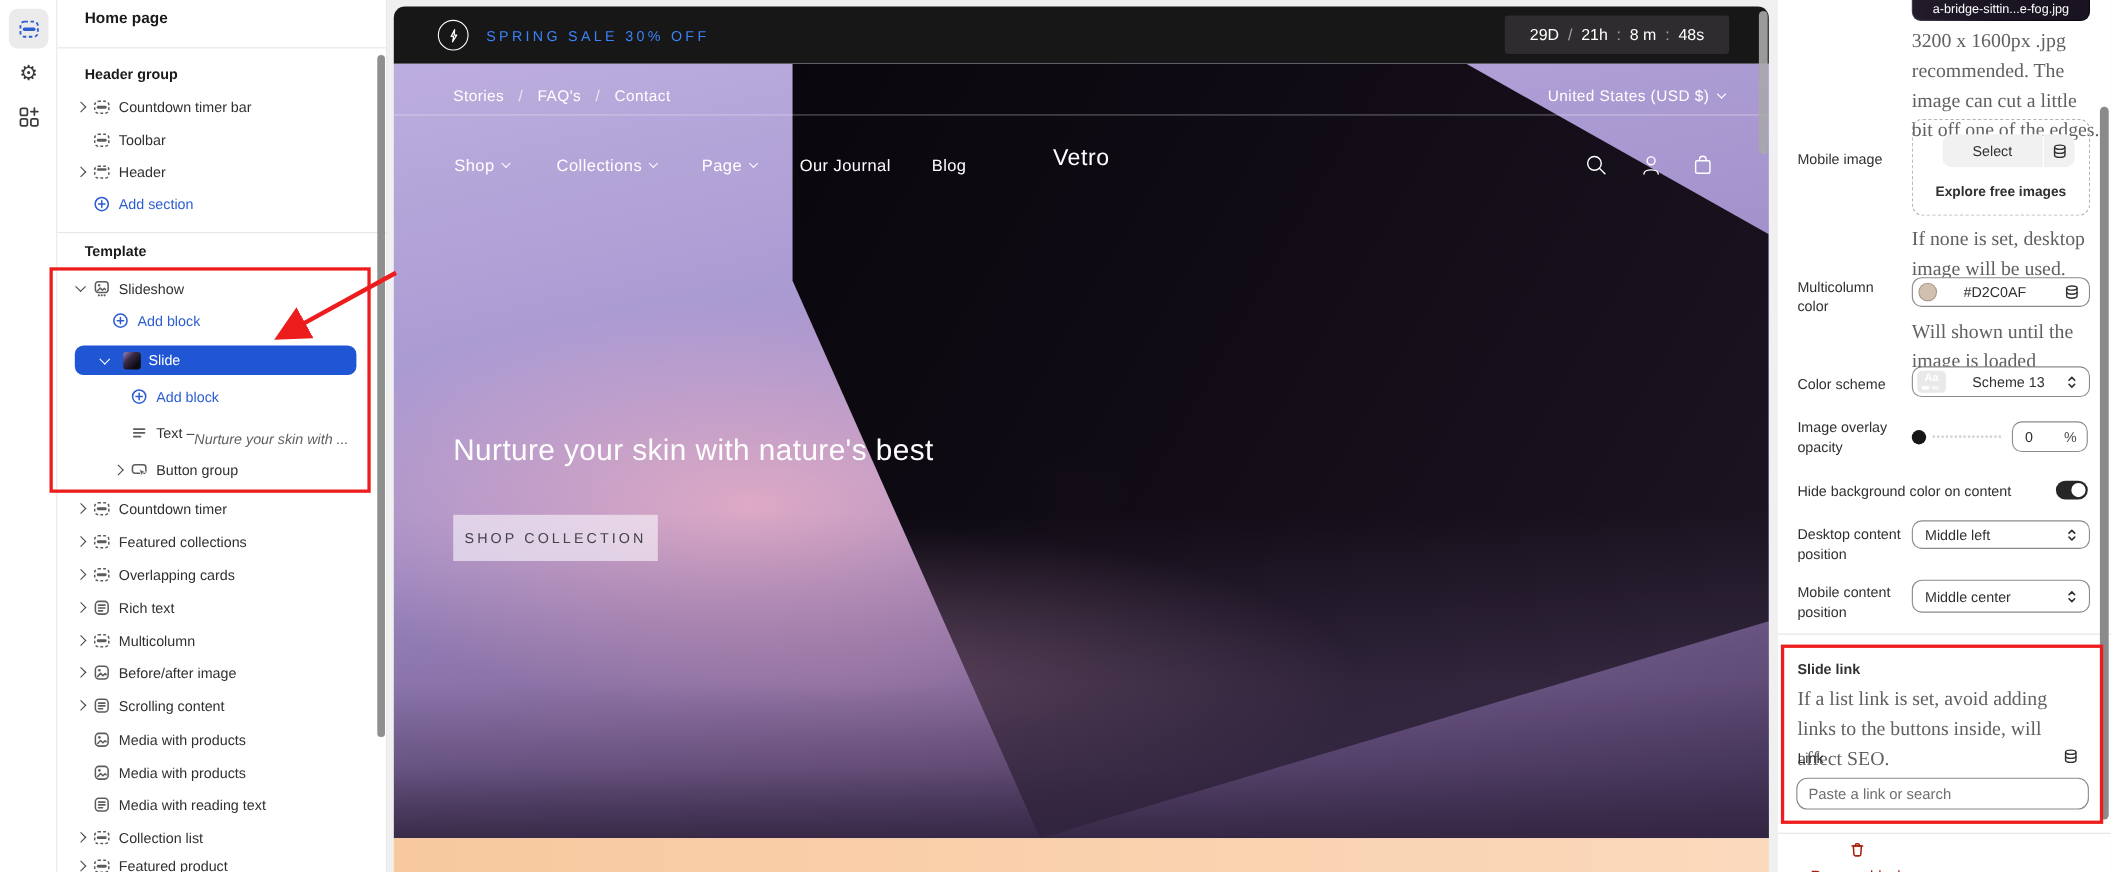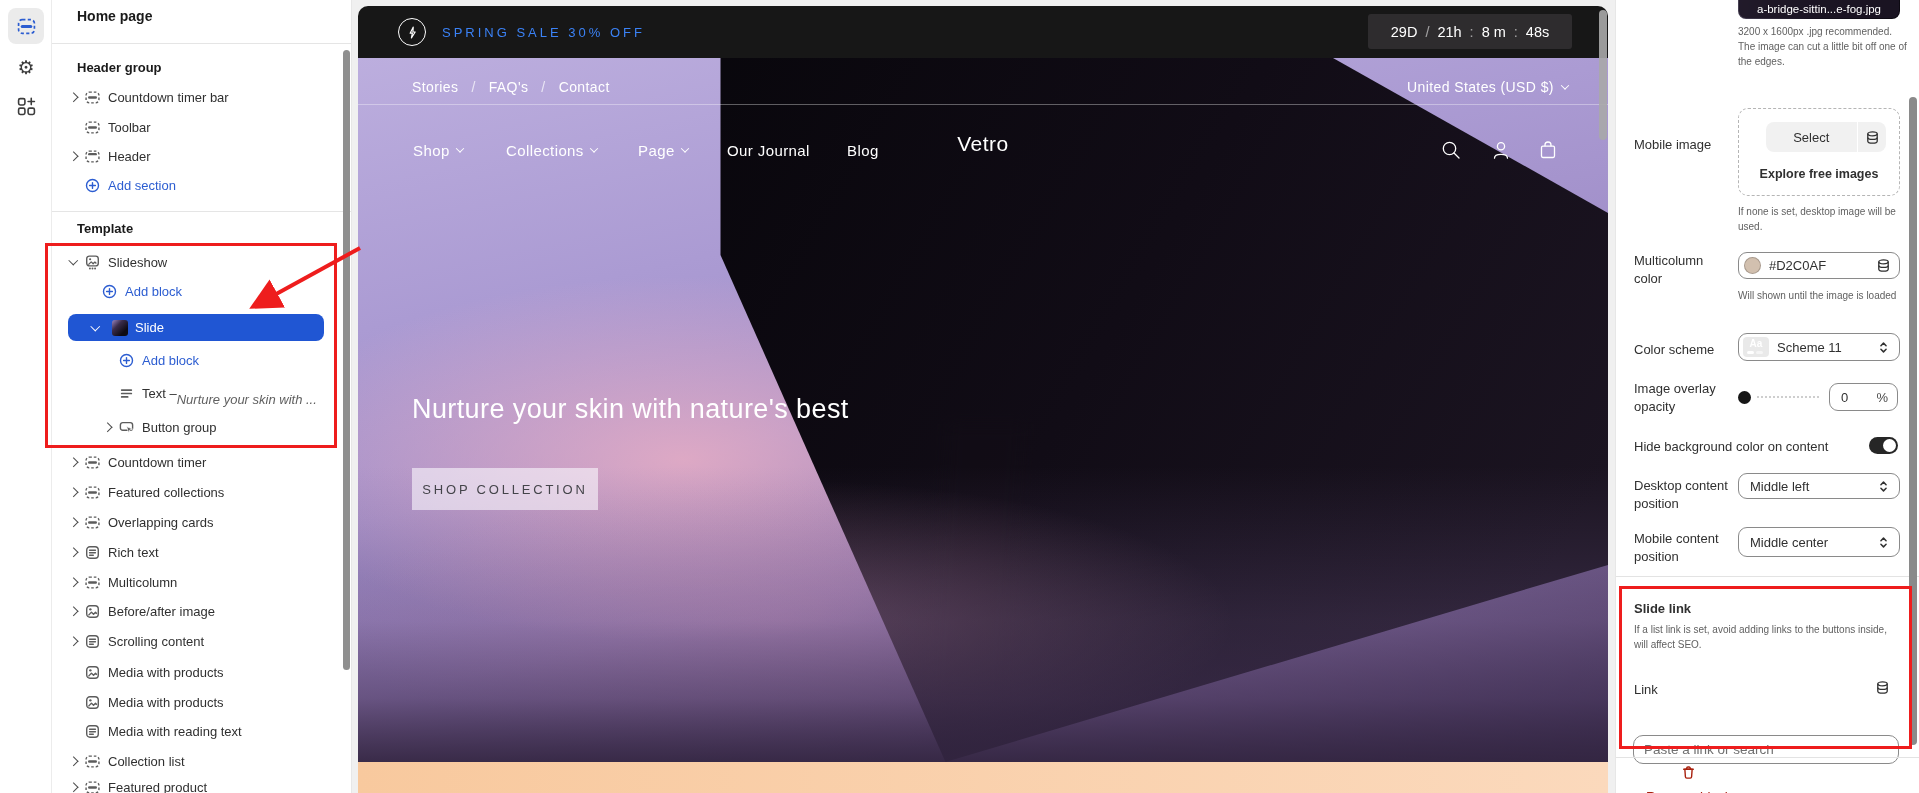--- a/index.html
+++ b/index.html
@@ -65,43 +65,43 @@
   .logo { position:absolute; left:0; top:132px; width:1250px; text-align:center; color:#fff; font-size:21px; letter-spacing:.5px; }
   .sficon { position:absolute; top:139px; width:22px; height:22px; color:#fff; cursor:pointer; }
 
   .heroheading { position:absolute; left:54px; top:394px; font-size:27px; color:#fff; letter-spacing:.4px; font-weight:400; }
   .herobtn { position:absolute; left:54px; top:468px; width:186px; height:42px; background:rgba(249,246,252,.62); display:flex; align-items:center; justify-content:center; font-size:13px; letter-spacing:2.8px; color:#44444a; cursor:pointer; }
   .pvscroll { position:absolute; left:1599px; top:10px; width:8px; height:130px; background:rgba(168,168,168,.9); border-radius:4px; z-index:4; }
 
   
   .rpanel { position:absolute; left:1615px; top:0; width:304px; height:793px; background:#fff; border-left:1px solid #e7e7e7; z-index:2; }
   .rlabel { position:absolute; left:18px; font-size:13px; color:#303030; line-height:1.35; width:100px; }
-  .rhelp { position:absolute; left:122px; font-size:10px; color:#616161; line-height:1.5; width:172px; }
+  .rhelp { position:absolute; left:122px; font-size:18px; color:#616161; line-height:1.5; width:172px;font-family:Liberation Serif, serif; }
   .rdiv { position:absolute; left:0; right:0; height:1px; background:#e3e3e3; }
   .thumbwrap { position:absolute; left:122px; top:0; width:162px; height:19px; border-radius:0 0 8px 8px; overflow:hidden; background:linear-gradient(100deg,#474053 0%,#171220 45%,#0c0911 100%); }
   .thumbpill { position:absolute; inset:0 1px 1px 1px; background:rgba(28,22,36,.88); border-radius:0 0 7px 7px; display:flex; align-items:center; justify-content:center; color:#fff; font-size:11.5px; white-space:nowrap; }
   .dashedbox { position:absolute; left:122px; top:108px; width:162px; height:88px; border:1.5px dashed #b5b5b5; border-radius:10px; }
   .selrow { position:absolute; left:27px; top:13px; right:13px; height:30px; display:flex; gap:1.5px; }
   .selbtn { flex:1; background:#f1f1f1; border-radius:8px 0 0 8px; display:flex; align-items:center; justify-content:center; font-size:13px; font-weight:500; color:#303030; cursor:pointer; }
   .selico { width:28px; background:#f1f1f1; border-radius:0 8px 8px 0; display:flex; align-items:center; justify-content:center; cursor:pointer; color:#303030; }
   .explore { position:absolute; left:0; right:0; top:58px; text-align:center; font-size:12.5px; font-weight:600; color:#303030; cursor:pointer; }
   .ctl { position:absolute; left:122px; width:162px; border:1px solid #8a8a8a; border-radius:9px; background:#fff; display:flex; align-items:center; cursor:pointer; }
   .swatch { width:17px; height:17px; border-radius:50%; border:1px solid rgba(0,0,0,.2); margin-left:5px; flex:none; }
-  .ctltext { font-size:13px; color:#303030; margin-left:8px; flex:1; white-space:nowrap; overflow:hidden; }
+  .ctltext { font-size:13px; color:#303030; margin-left:24px; flex:1; white-space:nowrap; overflow:hidden; }
   .ctlicon { width:15px; height:15px; margin-right:8px; flex:none; color:#303030; }
   .schemethumb { width:26px; height:20px; background:#e9e9e9; border-radius:4px; margin-left:4px; flex:none; position:relative; color:#fff; font-size:10px; font-weight:700; text-align:center; line-height:14px; }
   .schemethumb::after { content:""; position:absolute; left:4px; bottom:3px; width:7px; height:3px; background:#fff; border-radius:2px; box-shadow:9px 0 0 rgba(255,255,255,.55); }
   .sliderdot { position:absolute; left:122px; top:391px; width:13px; height:13px; border-radius:50%; background:#161616; cursor:pointer; }
   .slidertrack { position:absolute; left:141px; top:396px; width:62px; border-top:2.5px dotted #cecece; cursor:pointer; }
   .numinput { position:absolute; left:213px; top:383px; width:69px; height:28px; border:1px solid #8a8a8a; border-radius:9px; display:flex; align-items:center; font-size:13px; cursor:text; }
   .numinput .val { margin-left:11px; flex:1; color:#303030; }
   .numinput .unit { margin-right:9px; color:#4c4c4c; }
   .toggle { position:absolute; left:253px; top:437px; width:29px; height:17px; background:#262626; border-radius:9px; cursor:pointer; }
   .toggle::after { content:""; position:absolute; right:2px; top:2px; width:13px; height:13px; background:#fff; border-radius:50%; }
-  .linkinput { position:absolute; left:17px; top:707px; width:266px; height:29px; border:1px solid #8a8a8a; border-radius:10px; padding:0 10px; font-size:13.5px; font-family:"Liberation Sans",sans-serif; color:#303030; outline:none;margin-top:28px; }
+  .linkinput { position:absolute; left:17px; top:707px; width:266px; height:29px; border:1px solid #8a8a8a; border-radius:10px; padding:0 10px; font-size:13.5px; font-family:"Liberation Sans",sans-serif; color:#303030; outline:none; }
   .linkinput::placeholder { color:#6f6f6f; }
   .removerow { position:absolute; left:30px; top:765px; display:flex; align-items:center; gap:9px; color:#a8200d; font-size:13.5px; cursor:pointer;flex-direction:column; }
   .rscroll { position:absolute; left:1909px; top:97px; width:8px; height:648px; background:#8a8a8a; border-radius:4px; z-index:4; }
 
   
   .annrect { position:absolute; border:3px solid #ee1d1d; z-index:10; pointer-events:none; }
   .annarrow { position:absolute; z-index:11; pointer-events:none; }
 </style>
 </head>
 <body>
@@ -515,21 +515,21 @@
     <span class="ctltext">#D2C0AF</span>
     <svg class="ctlicon">
         <use href="#i-db"></use>
       </svg>
   </div>
   <div class="rhelp" style="top:288px">Will shown until the image is loaded</div>
 
   <div class="rlabel" style="top:341px">Color scheme</div>
   <div class="ctl" style="top:333px;height:28px">
     <span class="schemethumb">Aa</span>
-    <span class="ctltext">Scheme 11</span>
+    <span class="ctltext">Scheme 13</span>
     <svg class="ctlicon">
         <use href="#i-stepper"></use>
       </svg>
   </div>
 
   <div class="rlabel" style="top:380px">Image overlay opacity</div>
   <div class="sliderdot"></div>
   <div class="slidertrack"></div>
   <div class="numinput">
     <span class="val">0</span>

